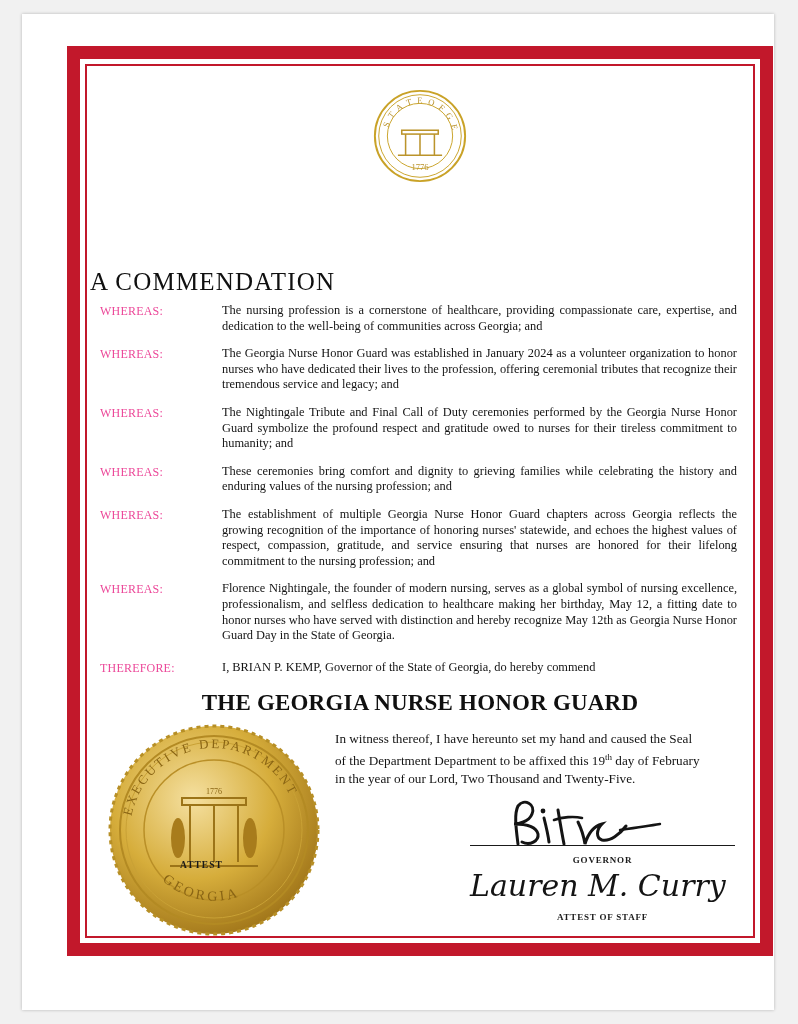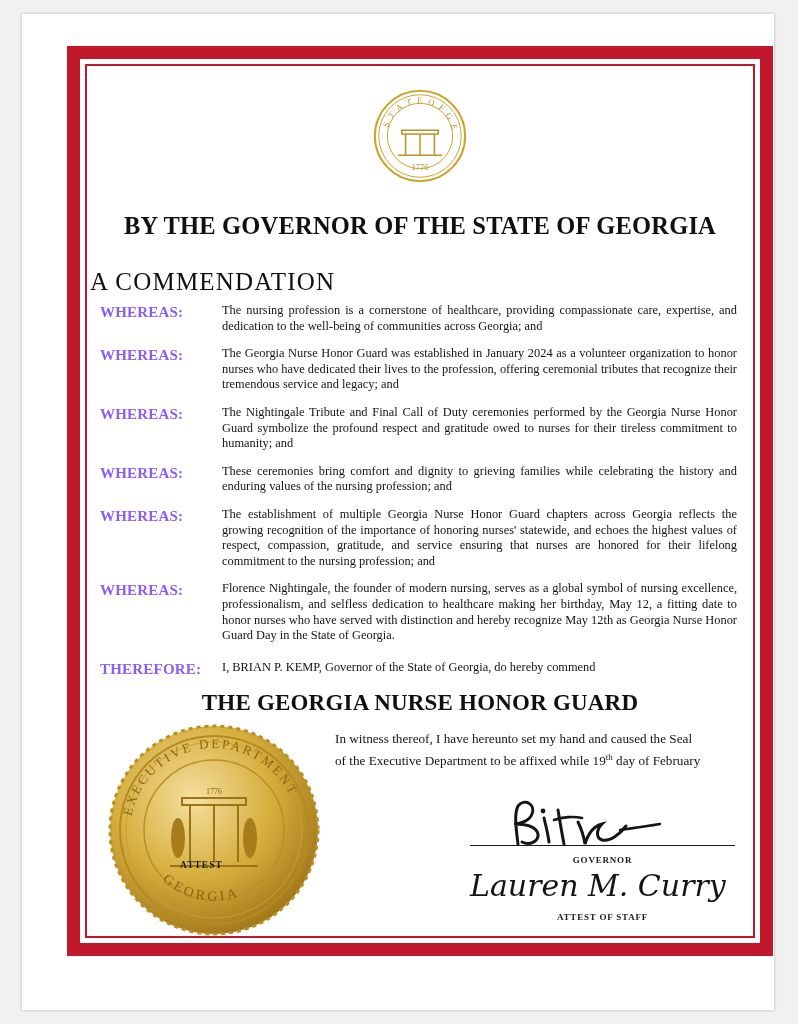--- a/index.html
+++ b/index.html
@@ -104,23 +104,23 @@
     left: 10px;
     width: 645px;
   }
   .clause {
     display: flex;
     margin-bottom: 12px;
   }
   .clause-label {
     width: 122px;
     flex: 0 0 122px;
-    font-size: 15px;
-    font-weight: bold;
-    color: #8b5cf6;
+    font-size: 12px;
+    font-weight: normal;
+    color: #ec4899;
     padding-top: 1px;
     letter-spacing: 0.2px;
   }
   .clause-text {
     flex: 1;
     font-size: 12.4px;
     line-height: 15.6px;
     text-align: justify;
     color: #131313;
     padding-right: 8px;
@@ -240,21 +240,20 @@
             <rect x="31" y="44" width="38" height="4"></rect>
             <line x1="35" y1="48" x2="35" y2="70"></line>
             <line x1="50" y1="48" x2="50" y2="70"></line>
             <line x1="65" y1="48" x2="65" y2="70"></line>
             <line x1="27" y1="70" x2="73" y2="70"></line>
           </g>
           <text x="50" y="85" text-anchor="middle" font-family="Liberation Serif, serif" font-size="9" fill="#b8912a">1776</text>
         </svg>
       </div>
 
-      <div class="title-governor">BY THE GOVERNOR OF THE STATE OF GEORGIA</div>
       <div class="title-commendation">A COMMENDATION</div>
 
       <div class="clauses">
         <div class="clause">
           <div class="clause-label">WHEREAS:</div>
           <div class="clause-text">The nursing profession is a cornerstone of healthcare, providing compassionate care, expertise, and dedication to the well-being of communities across Georgia; and</div>
         </div>
         <div class="clause">
           <div class="clause-label">WHEREAS:</div>
           <div class="clause-text">The Georgia Nurse Honor Guard was established in January 2024 as a volunteer organization to honor nurses who have dedicated their lives to the profession, offering ceremonial tributes that recognize their tremendous service and legacy; and</div>
@@ -329,21 +328,22 @@
           <g fill="#a87c1c">
             <ellipse cx="74" cy="118" rx="7" ry="20"></ellipse>
             <ellipse cx="146" cy="118" rx="7" ry="20"></ellipse>
           </g>
           <text x="110" y="74" text-anchor="middle" font-family="Liberation Serif, serif" font-size="8" fill="#8a6514">1776</text>
         </svg>
       </div>
 
       <div class="witness">
         <span>In witness thereof, I have hereunto set my hand and caused the Seal</span><br>
-        <span>of the Executive Department to be affixed while </span><span>19</span><span class="ord">th</span><span> day of February</span><br>
+        <span>of the Department Department to be affixed this </span><span>19</span><span class="ord">th</span><span> day of February</span><br>
+        <span>in the year of our Lord, Two Thousand and Twenty-Five.</span>
       </div>
 
       <div class="sig-block">
         <div class="sig-image">
           <svg viewBox="0 0 265 48" width="265" height="48" aria-hidden="true">
             <path d="M48,44 C46,28 44,14 48,6 C54,-2 66,4 62,14 C59,22 48,24 44,24 C54,24 66,26 68,34 C69,41 60,46 52,42" fill="none" stroke="#141414" stroke-width="3" stroke-linecap="round"></path>
             <path d="M74,18 C76,26 78,34 79,42" fill="none" stroke="#141414" stroke-width="3" stroke-linecap="round"></path>
             <circle cx="73" cy="11" r="2.4" fill="#141414"></circle>
             <path d="M88,10 C90,22 92,34 94,44" fill="none" stroke="#141414" stroke-width="3" stroke-linecap="round"></path>
             <path d="M84,20 C92,17 104,16 112,18" fill="none" stroke="#141414" stroke-width="2.6" stroke-linecap="round"></path>

